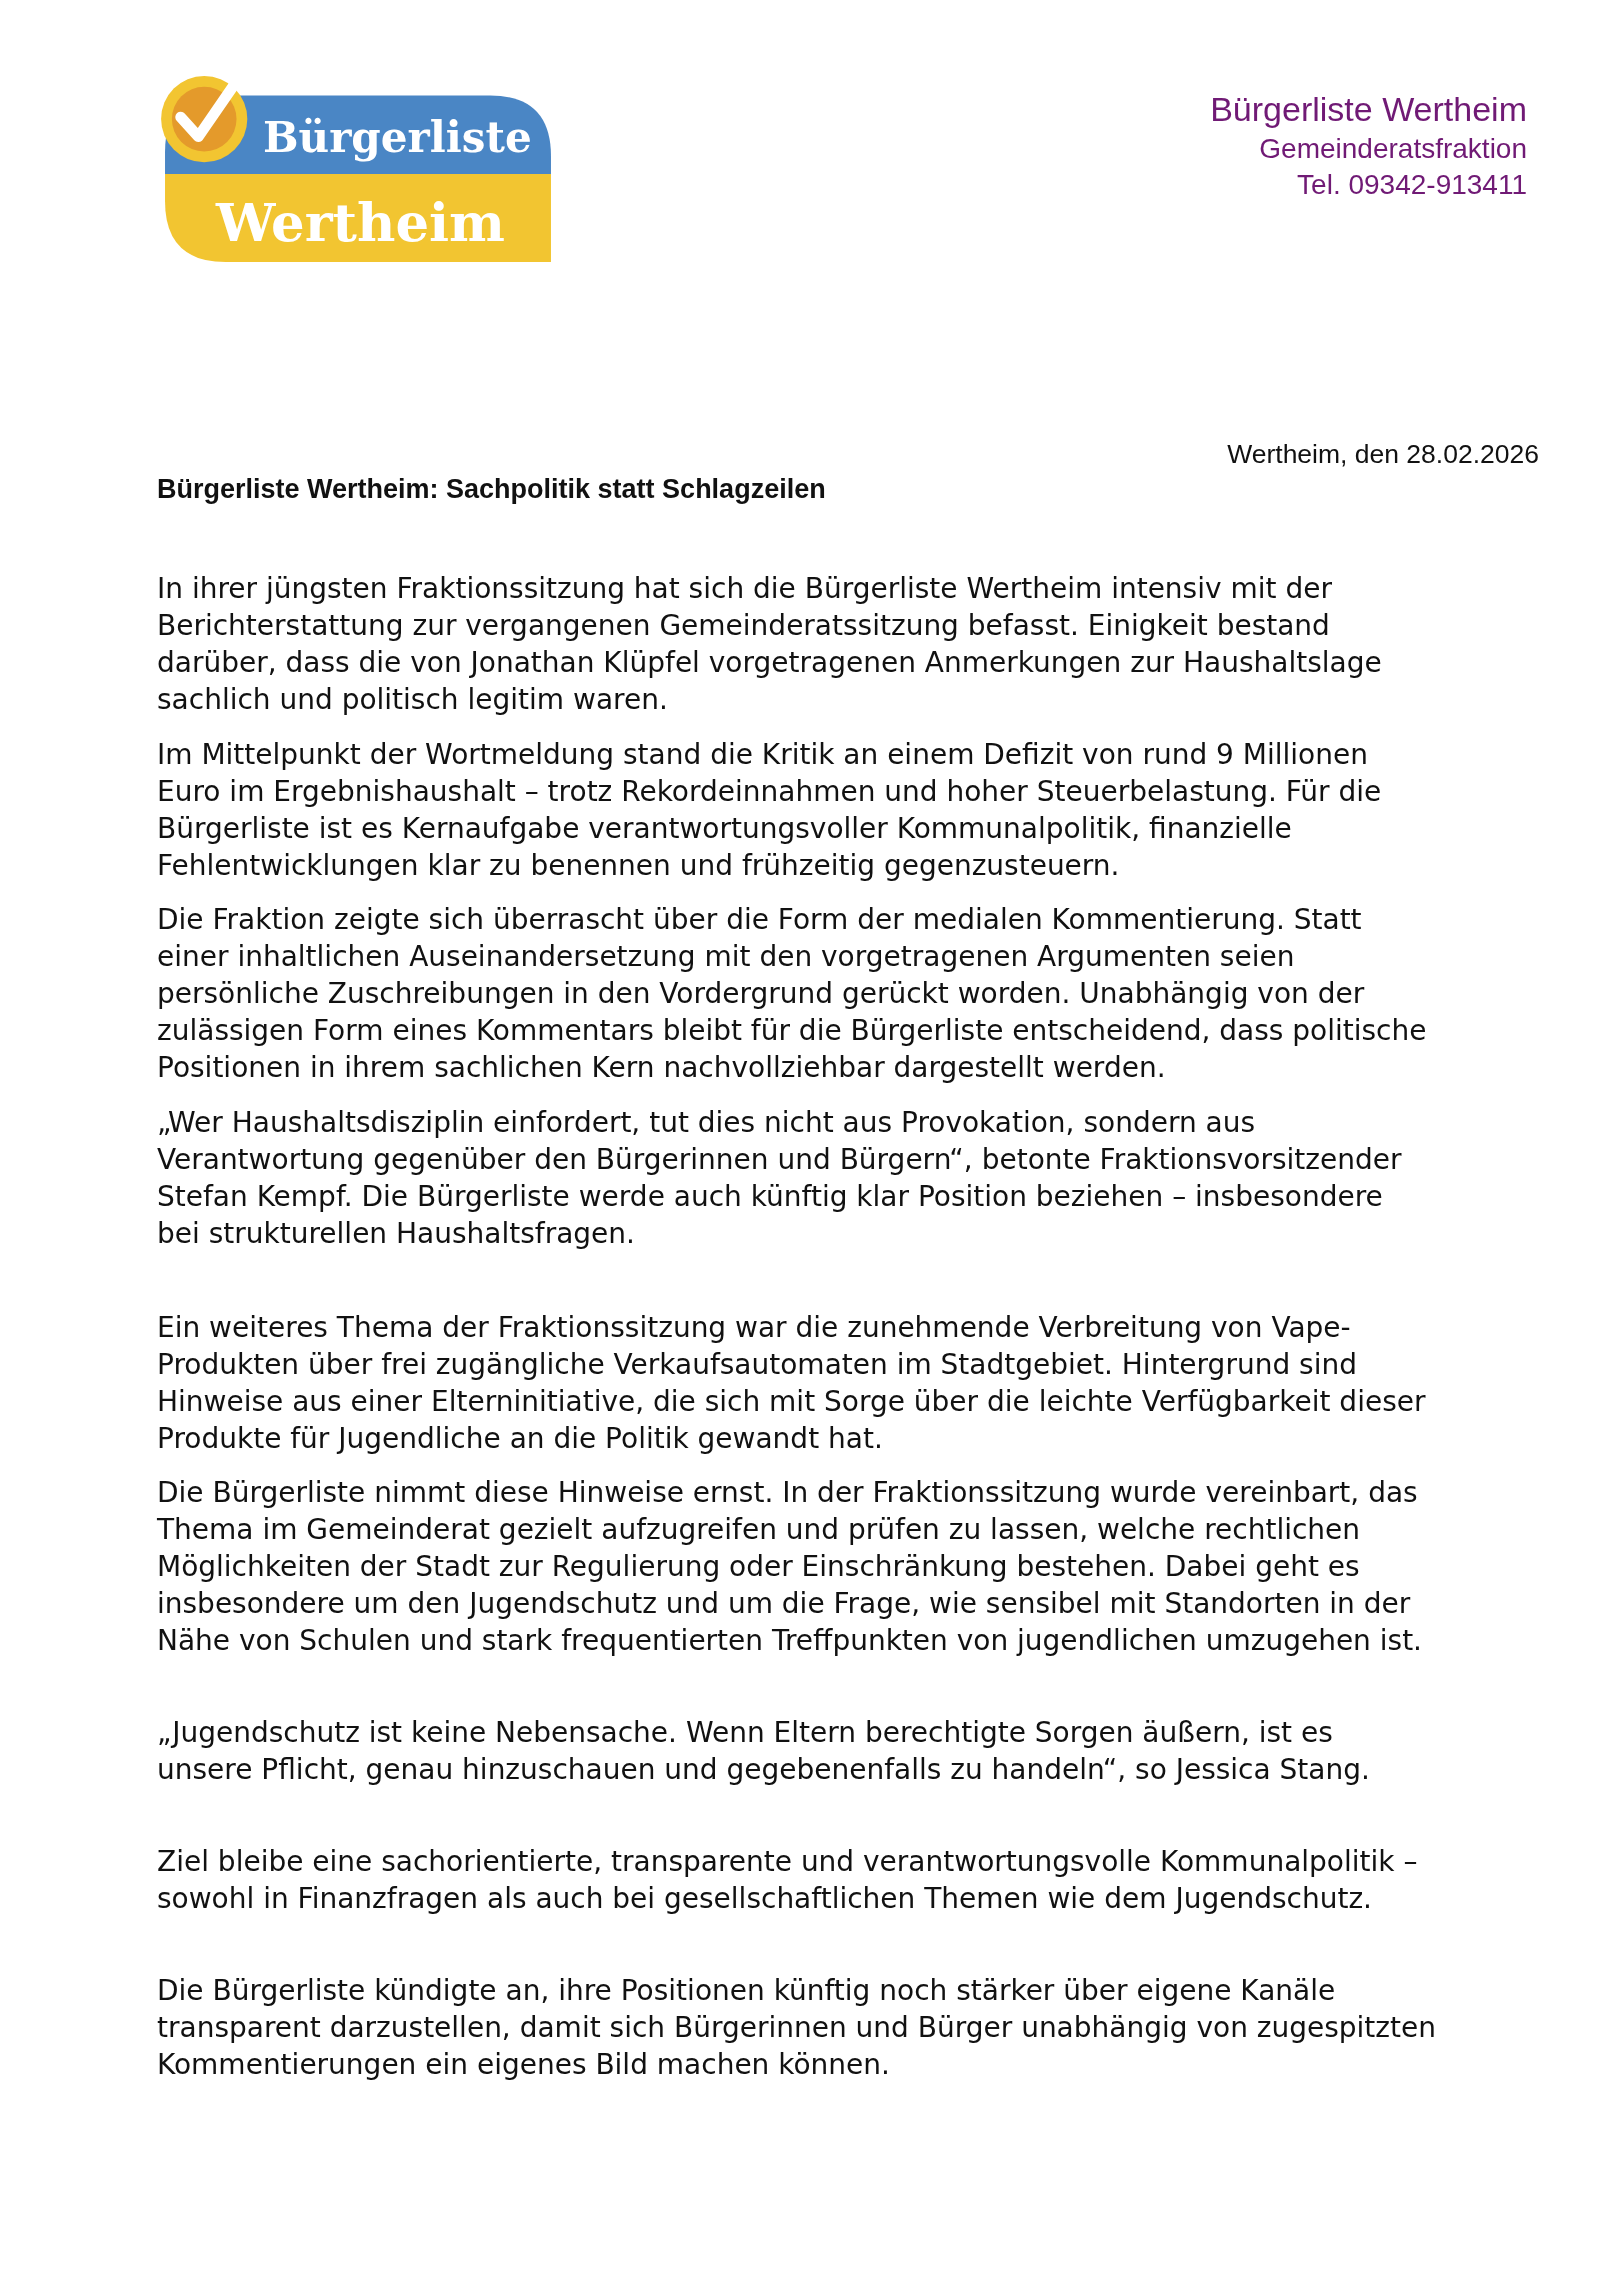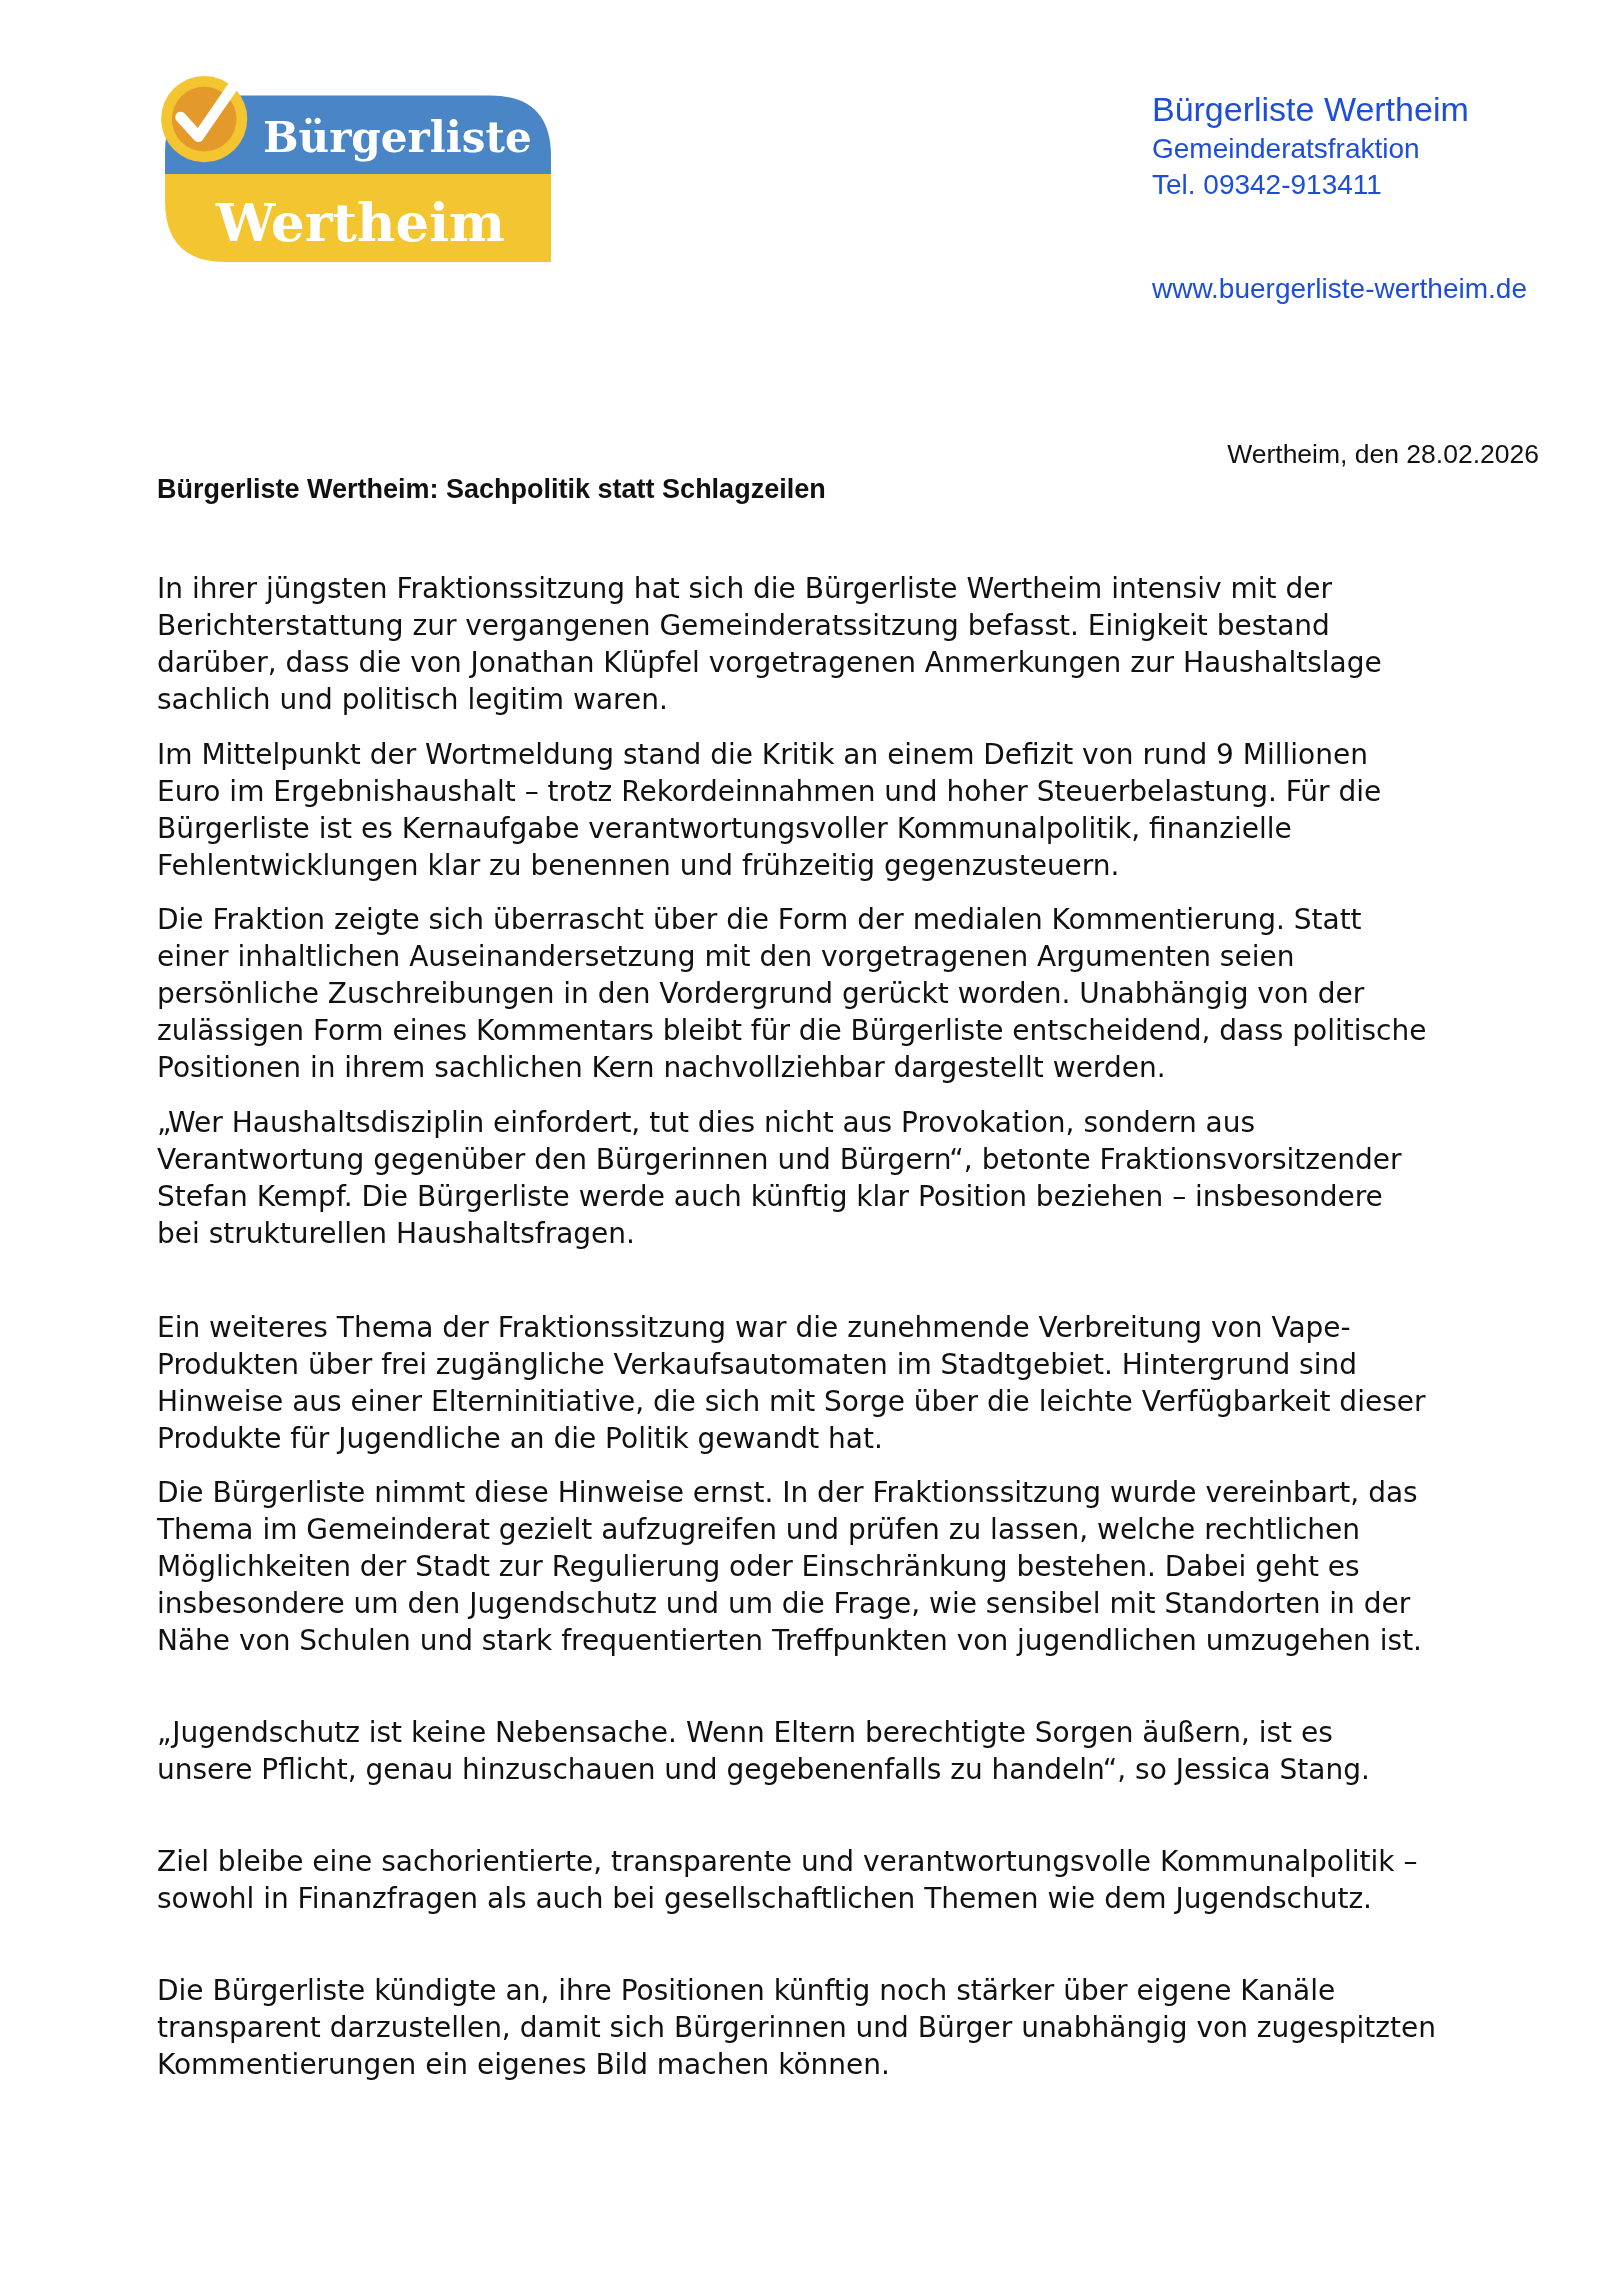--- a/index.html
+++ b/index.html
@@ -21,23 +21,23 @@
     .logo svg { display: block; }
     .logo-text {
       font-family: "DejaVu Serif", serif;
       font-weight: bold;
       fill: #ffffff;
     }
     .contact {
       position: absolute;
       right: 92px;
       top: 88px;
-      text-align: left;
+      text-align: right;
       font-family: "Liberation Sans", sans-serif;
-      color: #1d4ed8;
+      color: #701a75;
     }
     .contact .org { font-size: 34px; line-height: 43px; }
     .contact .sub { font-size: 28px; line-height: 36px; }
     .contact .web { margin-top: 64px; font-size: 28px; line-height: 44px; }
     .date {
       position: absolute;
       right: 80px;
       top: 439px;
       font-family: "Liberation Sans", sans-serif;
       font-size: 26.5px;
@@ -82,21 +82,20 @@
     <text class="logo-text" x="108" y="80" font-size="43">Bürgerliste</text>
     <text class="logo-text" x="60" y="170" font-size="54">Wertheim</text>
   </svg>
 </div>
 
 <div class="contact">
   <div class="org">Bürgerliste Wertheim</div>
   <div class="sub">Gemeinderatsfraktion</div>
   <div class="sub">Tel. 09342-913411</div>
   <div class="web">
-    <div>www.buergerliste-wertheim.de</div>
   </div>
 </div>
 
 <div class="date">Wertheim, den 28.02.2026</div>
 
 <h1 class="headline">Bürgerliste Wertheim: Sachpolitik statt Schlagzeilen</h1>
 
 <div class="body">
   <p>In ihrer jüngsten Fraktionssitzung hat sich die Bürgerliste Wertheim intensiv mit der
 Berichterstattung zur vergangenen Gemeinderatssitzung befasst. Einigkeit bestand

